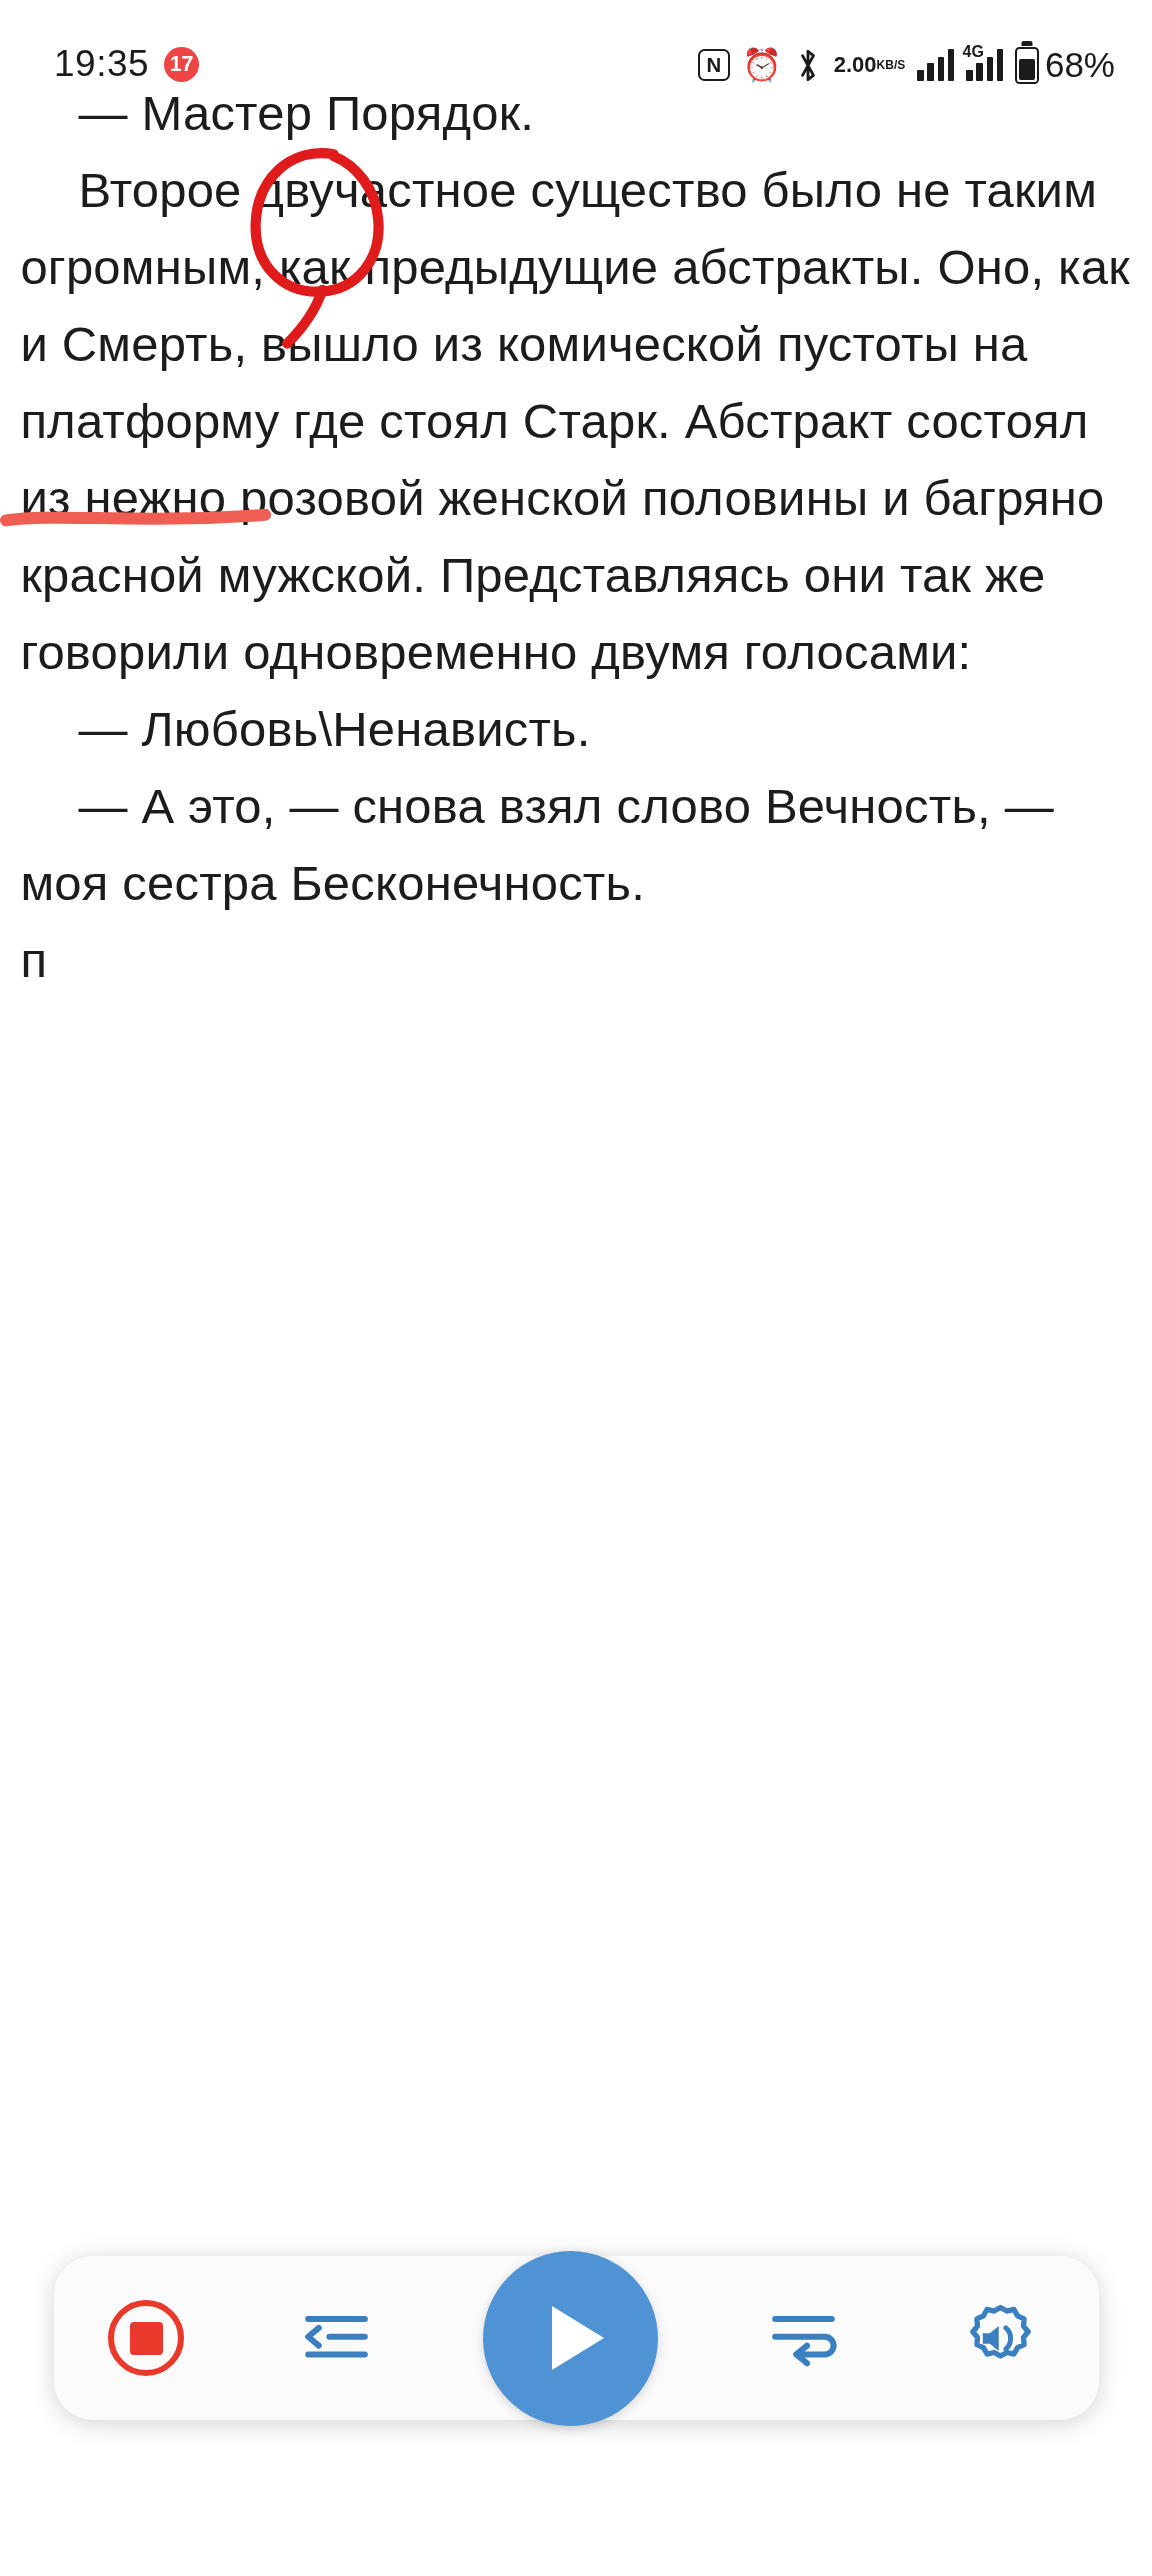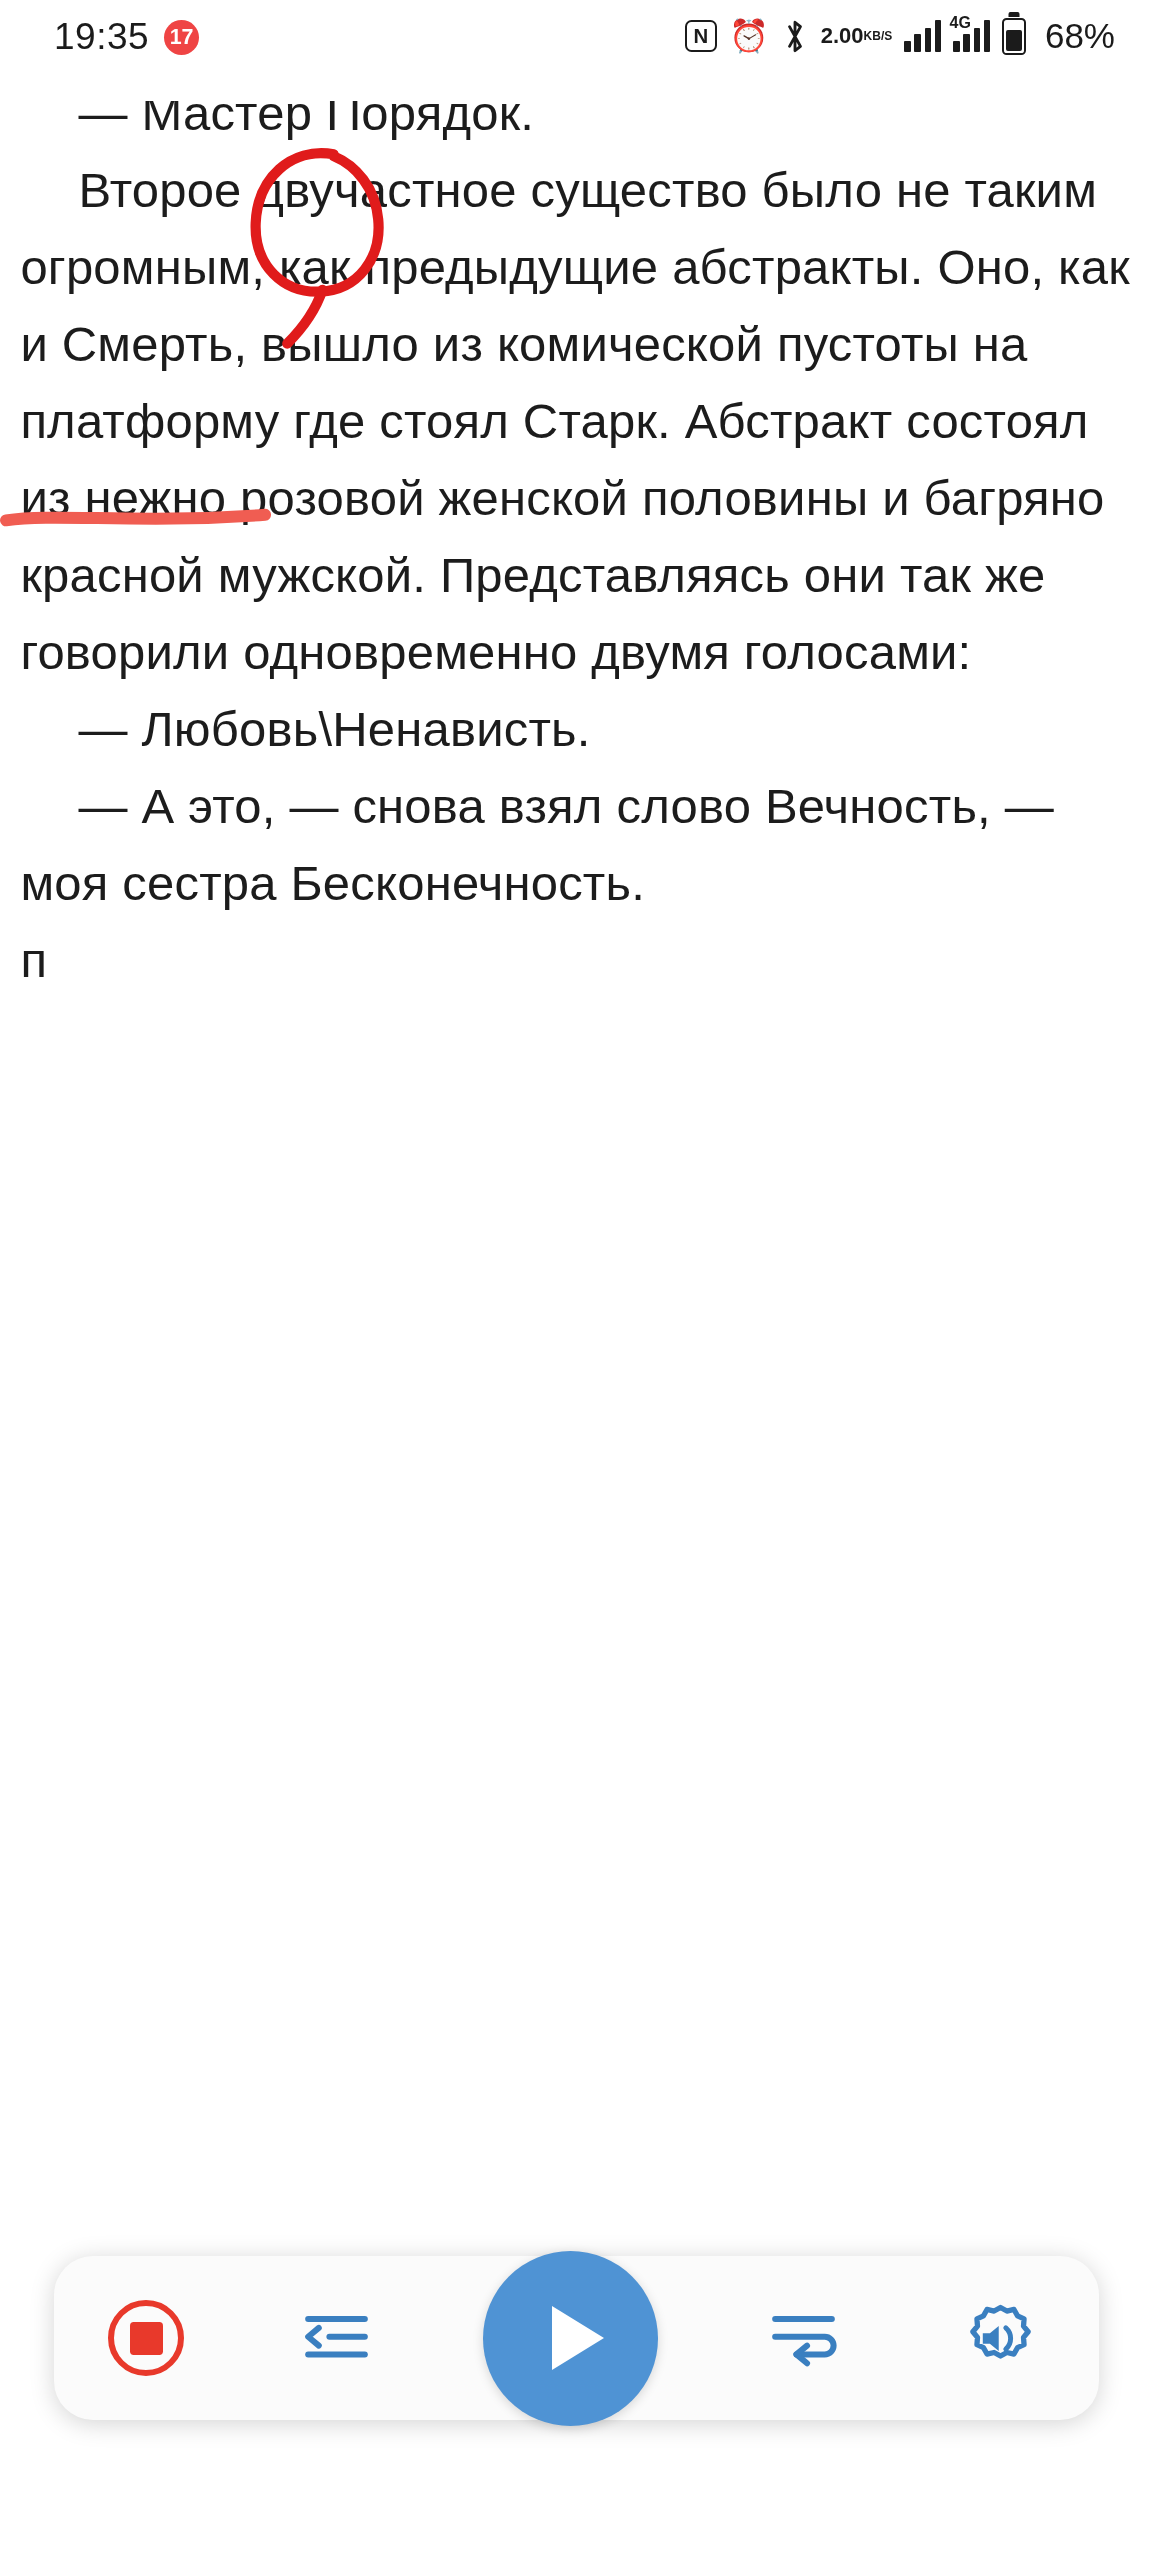--- a/index.html
+++ b/index.html
@@ -13,25 +13,25 @@
   #screen {
     position: relative;
     width: 1152px;
     height: 2576px;
     background: #ffffff;
   }
 
   
   .status-bar {
     position: absolute;
-    top: 16px; left: 0;
+    top: 0; left: 0;
     width: 1152px;
     height: 85px;
     display: flex;
-    align-items: flex-start;
+    align-items: flex-end;
     justify-content: space-between;
     padding: 0 37px 0 54px;
     background: #ffffff;
     z-index: 40;
   }
   .status-left {
     display: flex;
     align-items: center;
     gap: 15px;
   }
@@ -111,21 +111,21 @@
     background: #1b1b1b;
     border-radius: 1.9px 1.9px 0 0;
   }
   .battery .fill {
     position: absolute;
     left: 1.9px; right: 1.9px; bottom: 1.9px;
     height: 64%;
     background: #1b1b1b;
     border-radius: 1.9px;
   }
-  .battery-pct { font-size: 35px; color: #1b1b1b; margin-left: 13px; }
+  .battery-pct { font-size: 35px; color: #1b1b1b; }
 
   
   .reader {
     position: absolute;
     top: 75px; left: 0;
     width: 1152px;
     height: 2491px;
     padding: 0 20.4px;
     font-size: 49px;
     line-height: 77px;

